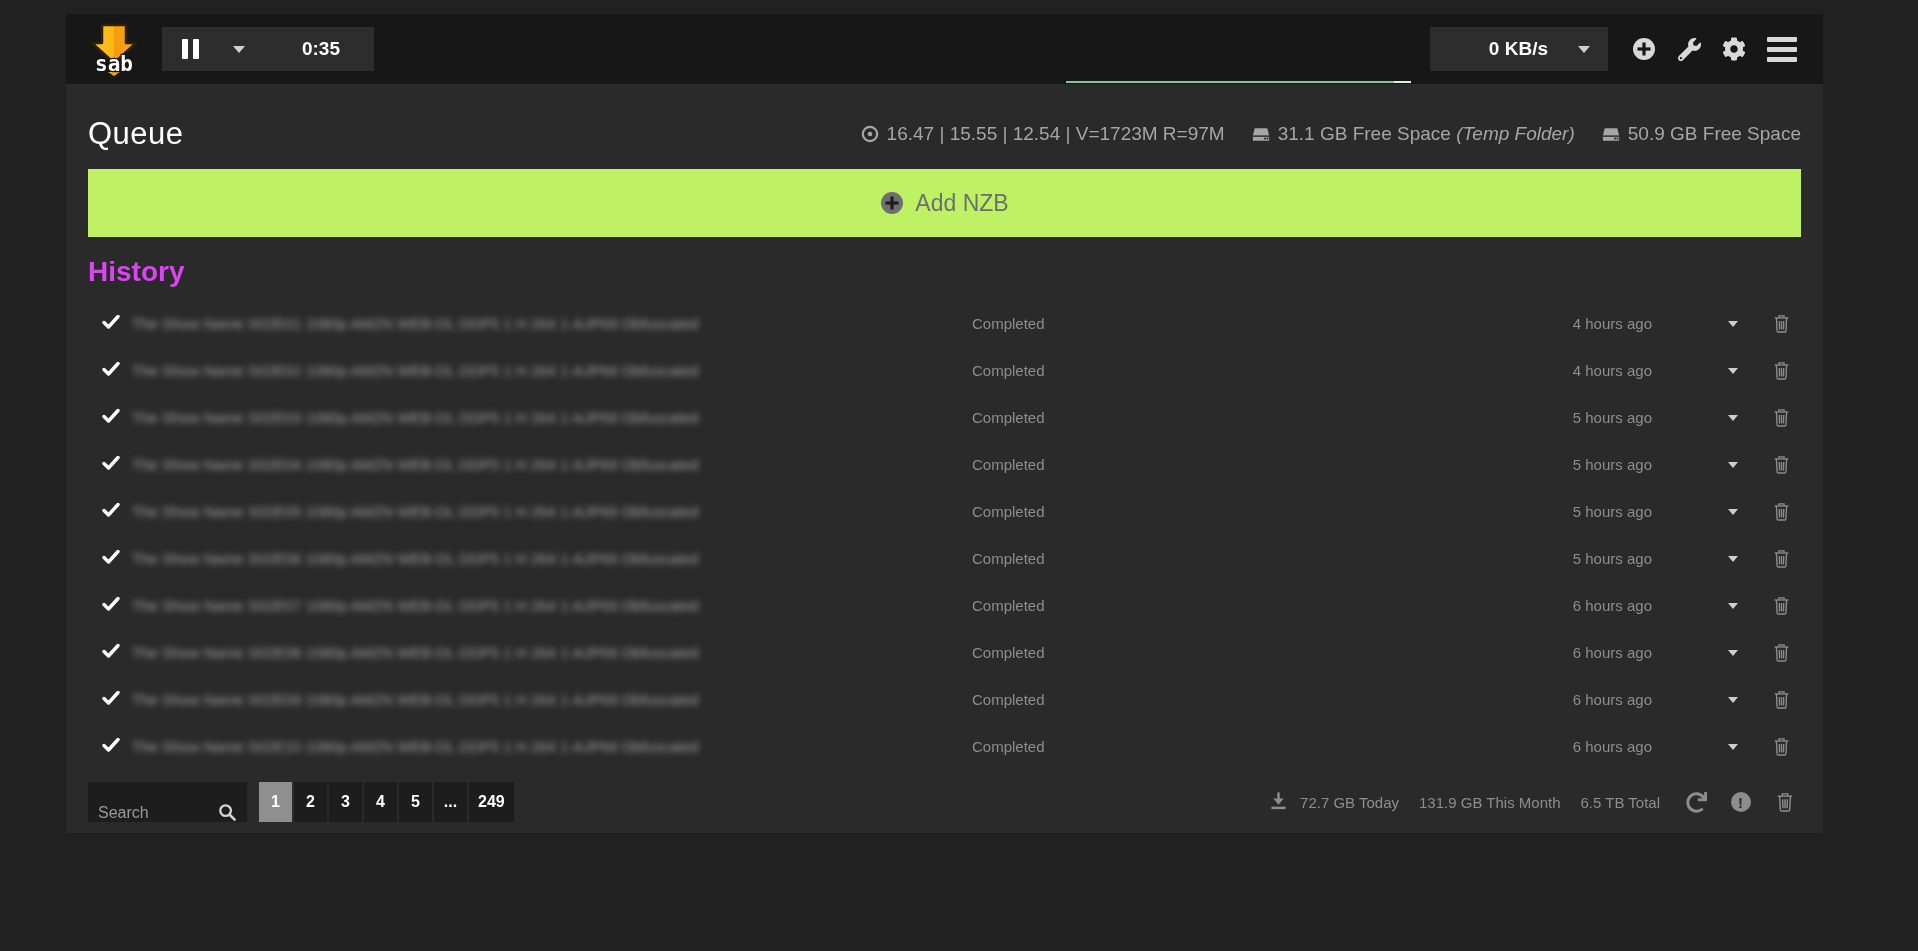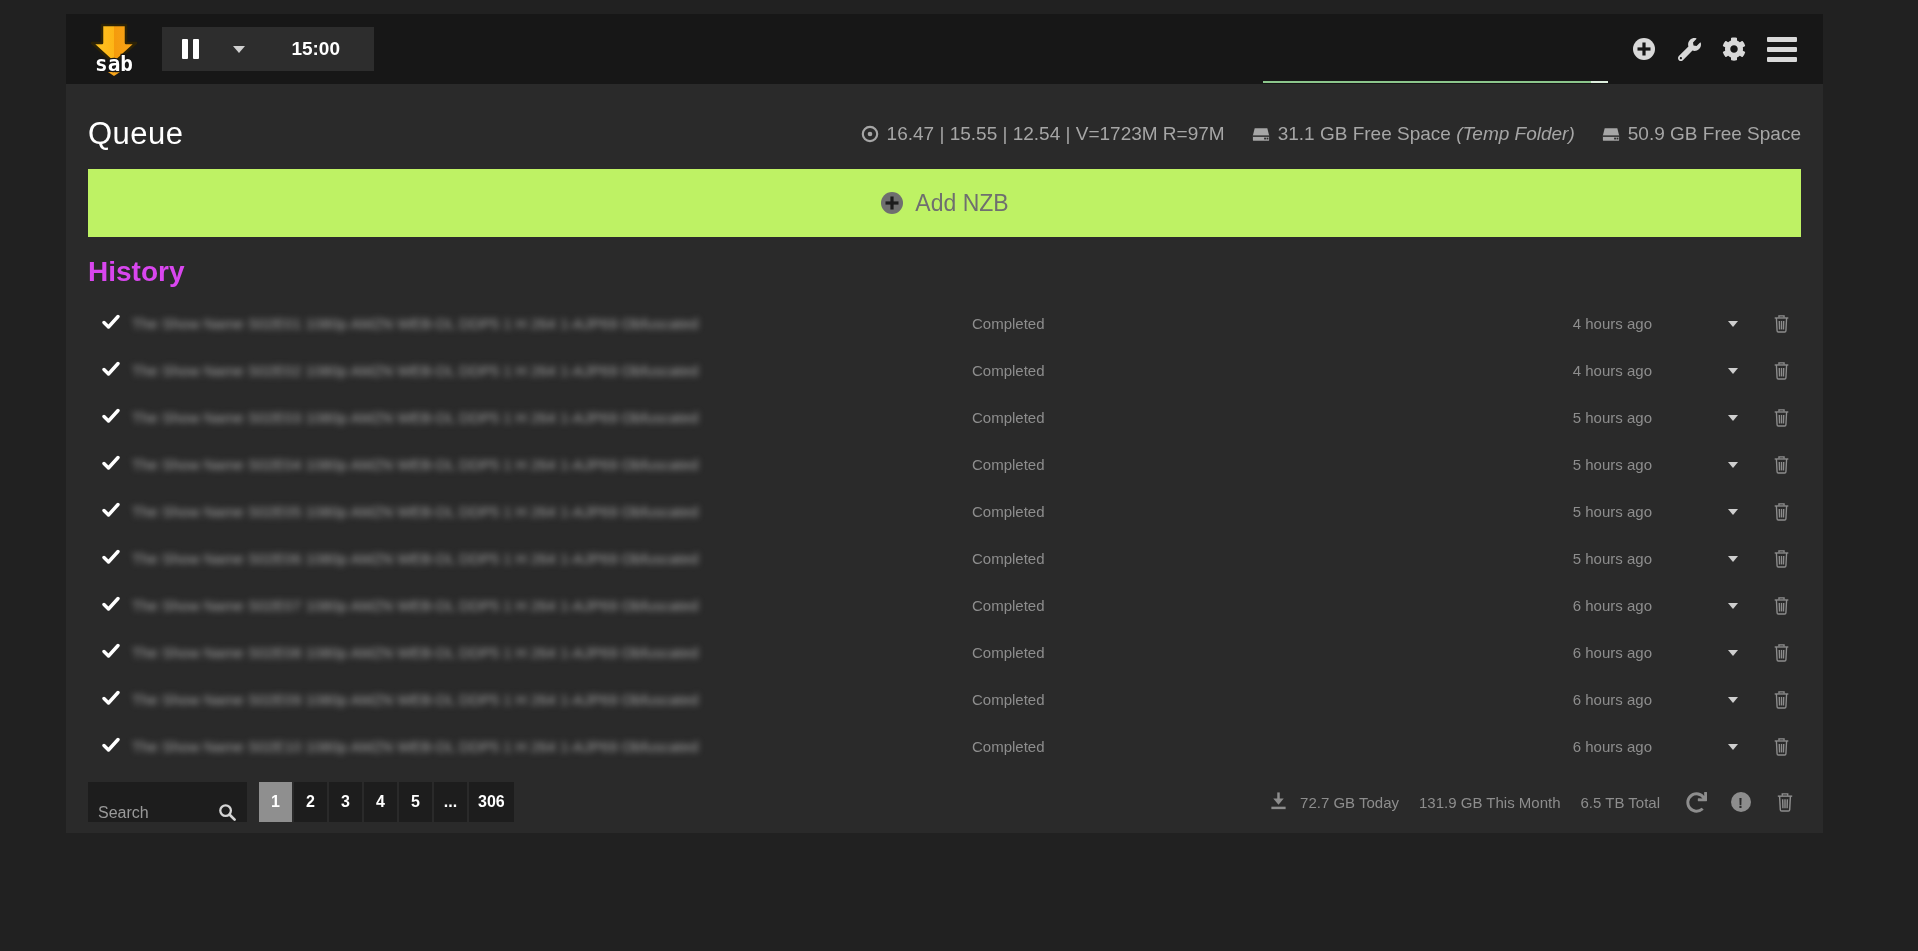--- a/index.html
+++ b/index.html
@@ -83,29 +83,33 @@
       <polygon points="18,50 30,50 24,54" fill="#f7a51b"></polygon>
       <text x="24" y="49" text-anchor="middle" font-size="21" font-weight="bold" fill="#ffffff" stroke="#151515" stroke-width="2.5" paint-order="stroke" font-family="DejaVu Sans Mono, monospace">sab</text>
     </svg>
 
     <div class="pause-group">
       <span class="pause-bars">
           <span></span>
           <span></span>
         </span>
       <span class="caret"></span>
-      <span class="pause-time">15:00</span>
+      <span class="pause-time">0:35</span>
     </div>
 
     <div class="tb-spacer"></div>
 
     <div class="speed-graph">
       <div class="speed-line"></div>
     </div>
 
+    <div class="speed-btn">
+      <span class="label">0 KB/s</span>
+      <span class="caret"></span>
+    </div>
 
     <div class="tb-icons">
       <span class="icon">
         <svg viewBox="0 0 24 24" width="26" height="26">
             <circle cx="12" cy="12" r="11" fill="currentColor"></circle>
             <rect x="10.4" y="5.5" width="3.2" height="13" fill="#171717"></rect>
             <rect x="5.5" y="10.4" width="13" height="3.2" fill="#171717"></rect>
           </svg>
       </span>
       <span class="icon">
@@ -426,21 +430,21 @@
         <div class="page">2</div>
 
         <div class="page">3</div>
 
         <div class="page">4</div>
 
         <div class="page">5</div>
 
         <div class="page">...</div>
 
-        <div class="page">306</div>
+        <div class="page">249</div>
       </div>
 
       <div class="footer-right">
         <div class="footer-stats">
           <span class="dl-icon">
             <svg viewBox="0 0 20 20" width="19" height="19" fill="currentColor">
                 <rect x="8.7" y="1.5" width="2.6" height="7.5"></rect>
                 <polygon points="4.5,8 15.5,8 10,14.5"></polygon>
                 <rect x="2.5" y="16.5" width="15" height="2.6"></rect>
               </svg>

